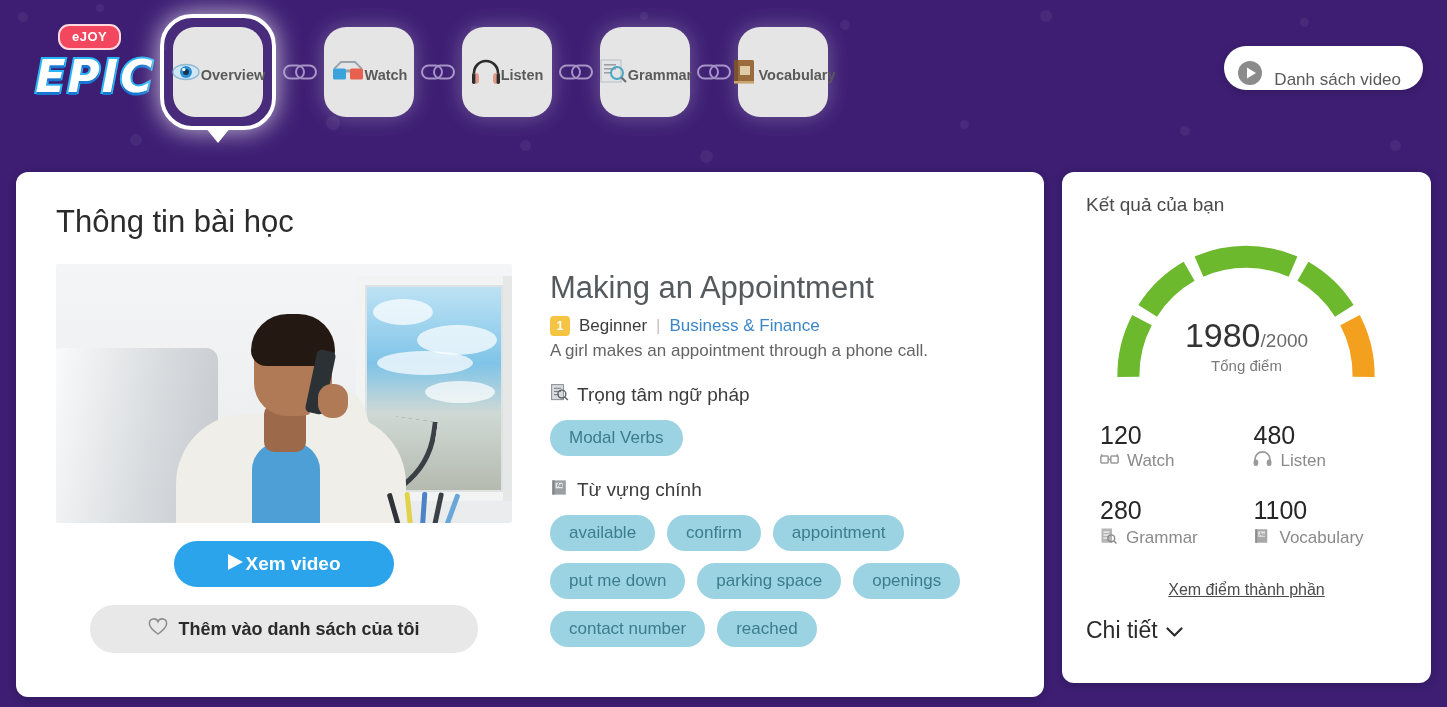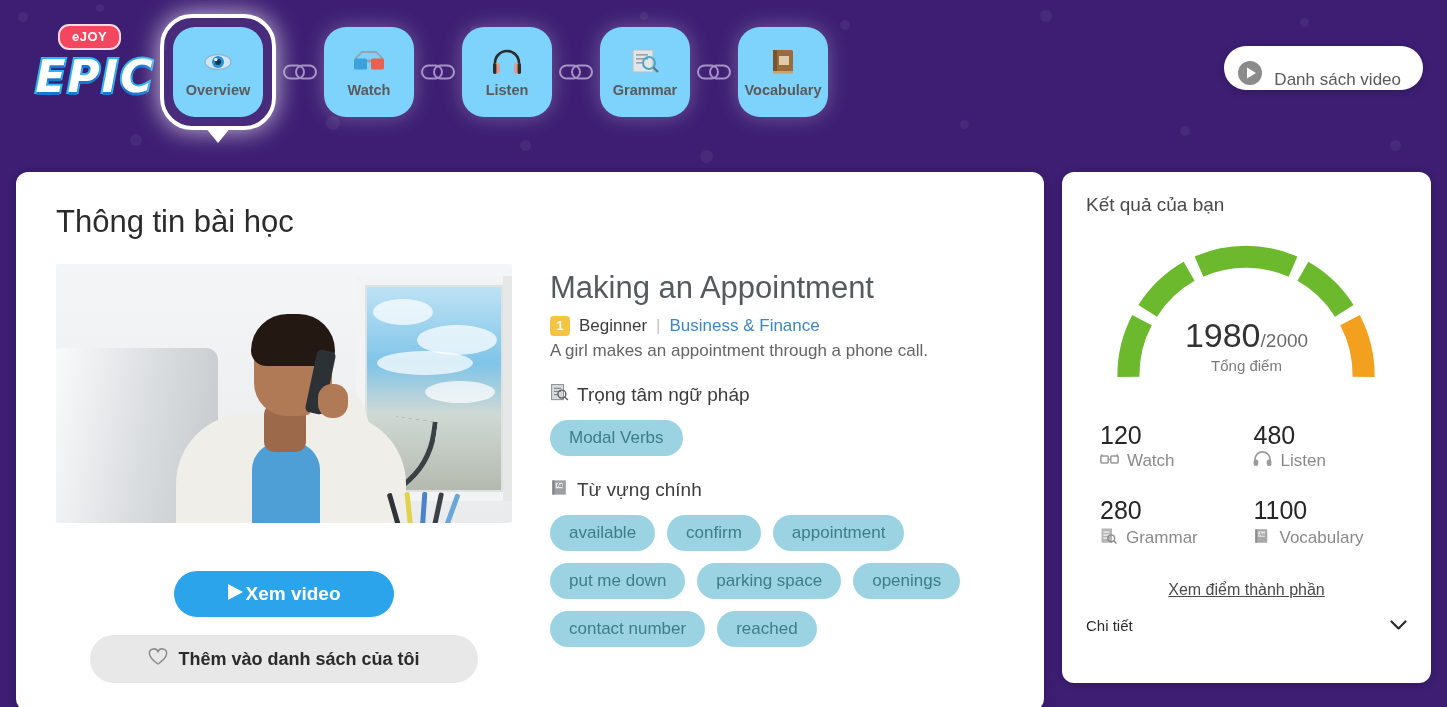--- a/index.html
+++ b/index.html
@@ -57,23 +57,23 @@
   }
 
   
   .nav {
     display: flex; align-items: center;
     margin-top: 14px;
     flex: 0 0 auto;
   }
   .nav-item {
     width: 90px; height: 90px;
-    background: #7dd3fc;
+    background: #e5e5e5;
     border-radius: 22px;
-    display: flex; flex-direction: column;
+    display: flex; 
     align-items: center; justify-content: center;
     box-shadow: 0 0 22px rgba(255,255,255,0.28);
     cursor: pointer;
     position: relative;
   }
   .nav-item .nav-label {
     font-size: 14.5px; font-weight: 700; color: #5a5a5a;
     margin-top: 5px;
   }
   .nav-item .nav-ico { height: 30px; display:flex; align-items:center; justify-content:center;}
@@ -199,21 +199,21 @@
     position:absolute; left:266px; top:150px; width:110px; height:92px;
     border-bottom: 5px solid #3a3f45; border-right: 5px solid #3a3f45;
     border-radius: 0 0 80px 0; transform: rotate(8deg);
   }
   .th-pens{position:absolute;left:336px;top:222px;width:70px;height:40px;}
   .th-pen{position:absolute;bottom:0;width:5px;height:34px;border-radius:2px;transform-origin:bottom;}
 
   .btn-watch {
     display: flex; align-items: center; justify-content: center; gap: 1px;
     width: 220px; height: 46px;
-    margin: 48px auto 0;
+    margin: 18px auto 0;
     background: #2BA4EB; color: #fff;
     border-radius: 26px;
     font-size: 19px; font-weight: 700;
     cursor: pointer; border: none;
   }
   .btn-add {
     display: flex; align-items: center; justify-content: center; gap: 10px;
     width: 388px; height: 48px;
     margin: 18px auto 0;
     background: #E8E8E8; color: #2b2b2b;
@@ -267,22 +267,22 @@
   }
   .sc-val { font-size: 25px; color: #262626; font-weight: 400; line-height: 1.05; }
   .sc-row { display:flex; align-items:center; gap: 8px; margin-top: 3px; }
   .sc-name { font-size: 17px; color: #8a8a8a; }
 
   .link-detail {
     display:block; text-align:center; margin-top: 32px;
     font-size: 16px; color: #4a4a4a; text-decoration: underline; cursor:pointer;
   }
   .chi-tiet {
-    display:flex; align-items:center; justify-content:space-between; gap:8px;
-    margin-top: 18px; font-size: 15px; color: #2b2b2b; cursor:pointer;
+    display:flex; align-items:center; justify-content:flex-start; gap:8px;
+    margin-top: 18px; font-size: 23px; color: #2b2b2b; cursor:pointer;
   }
 </style>
 </head>
 <body>
 
 <div class="bubble" style="left:18px;top:12px;width:10px;height:10px;"></div>
 <div class="bubble" style="left:96px;top:4px;width:8px;height:8px;"></div>
 <div class="bubble" style="left:130px;top:134px;width:12px;height:12px;"></div>
 <div class="bubble" style="left:160px;top:44px;width:7px;height:7px;"></div>
 <div class="bubble" style="left:326px;top:116px;width:14px;height:14px;"></div>

